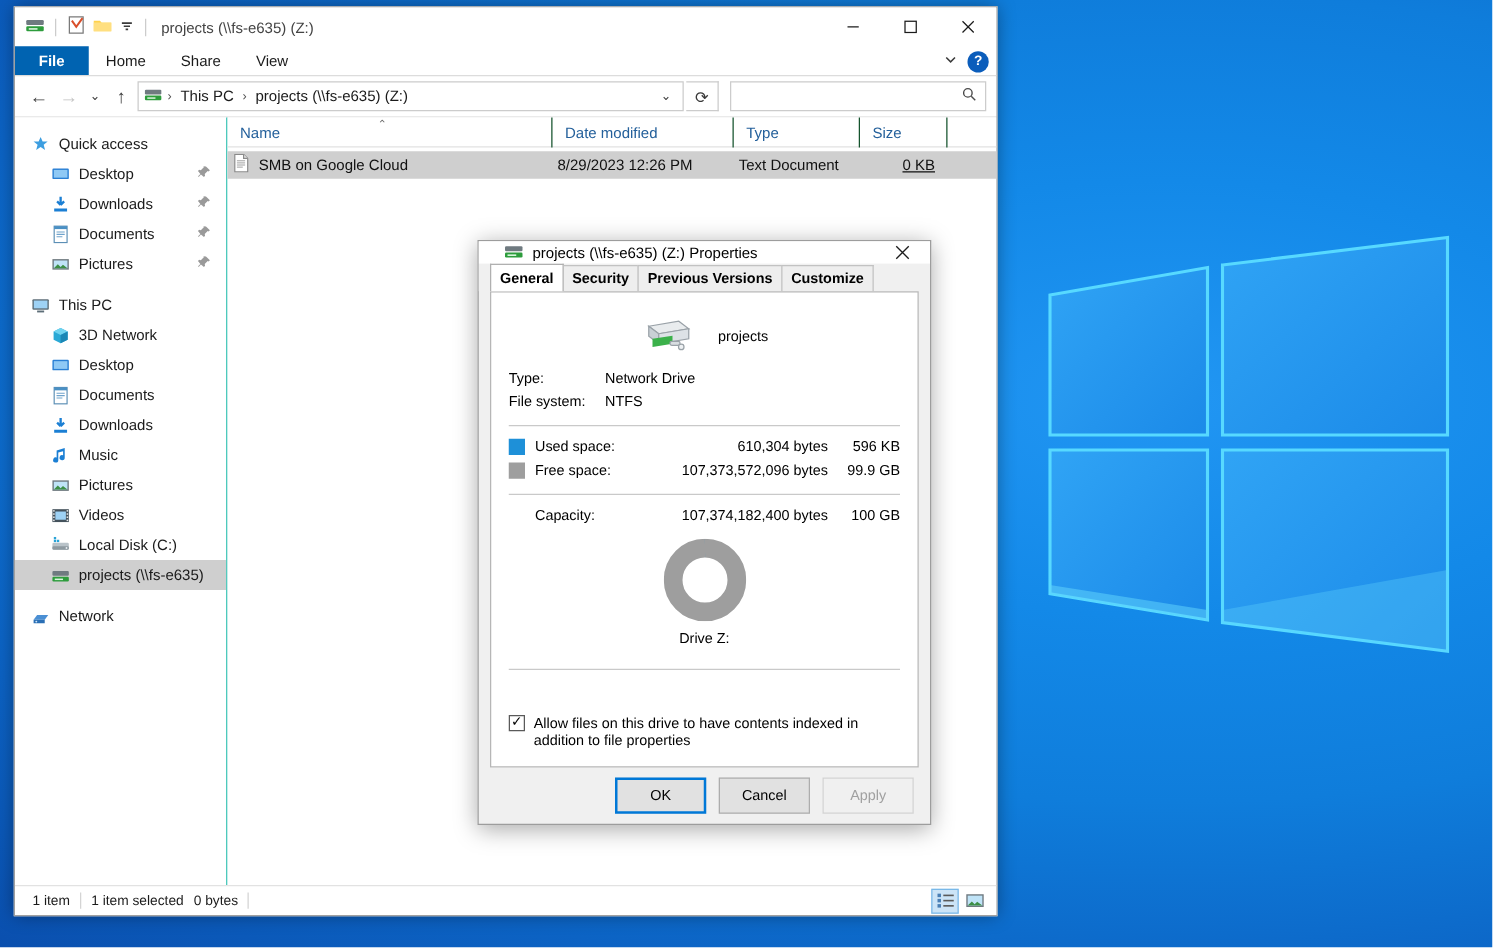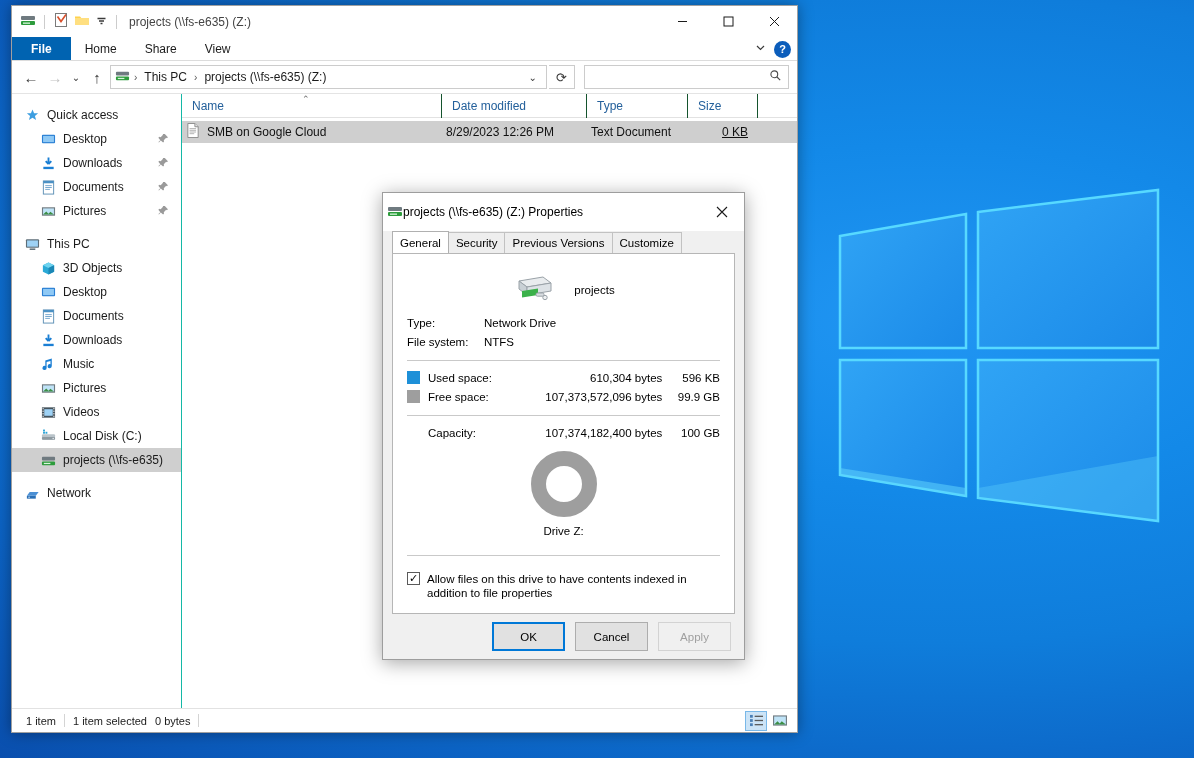--- a/index.html
+++ b/index.html
@@ -119,30 +119,30 @@
   .viewbtn.active { background: #cce4f7; border: 1px solid #79b8e8; }
   
   #propdlg {
     position: absolute; left: 382px; top: 192px; width: 363px; height: 468px;
     background: #f0f0f0; border: 1px solid #9d9d9d;
     box-shadow: 0 3px 18px rgba(0,0,0,.35);
     display: flex; flex-direction: column;
     font-size: 12px; color: #000;
   }
   .dlg-title {
-    height: 38px; background: #ffffff; display: flex; align-items: center;
-    padding-left: 4px; flex: 0 0 auto;
+    height: 18px; background: #ffffff; display: flex; align-items: center;
+    padding-left: 20px; gap: 7px; flex: 0 0 auto;
   }
   .dlg-title .t { font-size: 12px; color: #000; }
   .dlg-close { margin-left: auto; width: 44px; height: 29px; display: flex; align-items: center; justify-content: center; color: #1b1b1b; font-size: 14px; }
   .tabstrip { display: flex; align-items: flex-end; padding-left: 9px; height: 22px; flex: 0 0 auto; background: #f0f0f0; }
   .dtab {
     height: 21px; padding: 6px 7px; display: flex; align-items: center;
     font-size: 11.5px; border: 1px solid #c2c2c2; border-bottom: none;
-    background: #eeeeee; margin-right: -1px; color: #000;
+    background: #eeeeee; margin-right: -1px; color: #000; font-weight: bold;
   }
   .dtab.active { background: #ffffff; height: 22px; border-color: #b0b0b0; position: relative; z-index: 2; }
   .dlg-page {
     flex: 1; background: #ffffff; border: 1px solid #b6b6b6; margin: 0 9px;
     padding: 13px 14px 0 14px; display: flex; flex-direction: column; min-height: 0;
   }
   .drive-hdr { display: flex; align-items: center; gap: 20px; height: 46px; justify-content: center; }
   .drive-name { font-size: 11.5px; }
   .kv { display: flex; height: 19px; align-items: center; font-size: 11.5px; }
   .kv .k { width: 77px; }
@@ -366,21 +366,21 @@
           <span>This PC</span>
         </div>
         <div class="navitem indent1">
           <span class="nav-ico">
             <svg width="15" height="15" viewBox="0 0 16 16">
                 <path d="M8 1.5l6 3v7l-6 3-6-3v-7z" fill="#2aa9d6"></path>
                 <path d="M8 1.5l6 3-6 3-6-3z" fill="#6fd3ef"></path>
                 <path d="M8 7.5v7l6-3v-7z" fill="#1b87b5"></path>
               </svg>
           </span>
-          <span>3D Objects</span>
+          <span>3D Network</span>
         </div>
         <div class="navitem indent1">
           <span class="nav-ico">
             <svg width="15" height="15" viewBox="0 0 16 16">
                 <rect x="1" y="3" width="14" height="9" rx="1" fill="#2a7fd4"></rect>
                 <rect x="2.2" y="4.2" width="11.6" height="6.6" fill="#8fc9f5"></rect>
               </svg>
           </span>
           <span>Desktop</span>
         </div>

